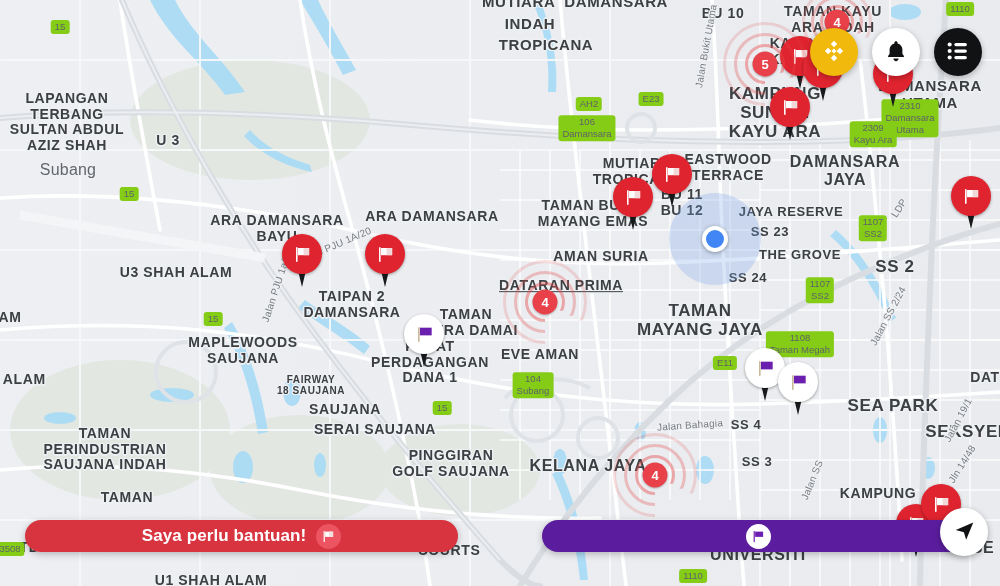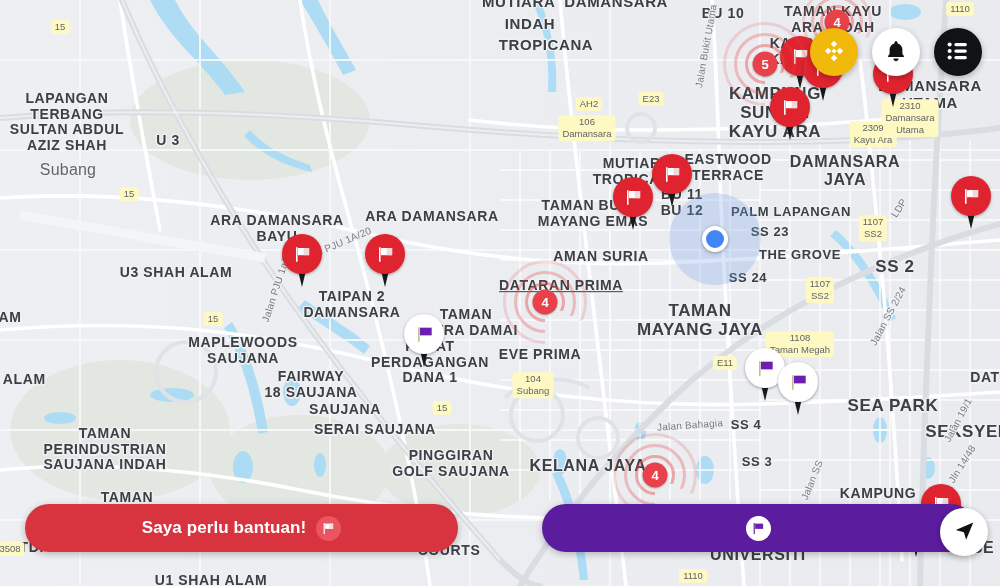--- a/index.html
+++ b/index.html
@@ -33,21 +33,21 @@
       -1px -1px #eef0f3, 1px -1px #eef0f3, -1px 1px #eef0f3, 1px 1px #eef0f3;
     transform:translate(-50%,-50%);
     line-height:1.12;
     pointer-events:none;
   }
   .lbl.sm{ font-size:11px; font-weight:400; color:#63666b; letter-spacing:.2px; }
   .lbl.rdname{ font-size:10px; font-weight:400; color:#7a7d82; letter-spacing:.2px; }
 
   .shield{
     position:absolute; transform:translate(-50%,-50%);
-    background:#fef9c3; color:#5f6368;
+    background:#84cc16; color:#5f6368;
     font-size:9.5px; border-radius:3px;
     padding:1px 4px; line-height:1.25; text-align:center;
     white-space:pre; font-weight:400;
     pointer-events:none;
   }
 
   
   .pin{
     position:absolute;
     transform:translate(-50%,-100%);
@@ -131,21 +131,21 @@
   .ctlbtn.white{ background:#ffffff; }
   .ctlbtn.black{ background:#111214; }
 
   
   #actions{
     position:absolute; left:0; right:0; bottom:34px;
     display:flex; justify-content:space-between;
     padding:0 25px; gap:18px; z-index:60;
   }
   .actbtn{
-    flex:1; height:48px; border-radius:26px; border:none;
+    flex:1; height:32px; border-radius:26px; border:none;
     display:flex; align-items:center; justify-content:center; gap:10px;
     color:#fff; font-size:17px; font-weight:700; letter-spacing:.1px;
     cursor:pointer;
     box-shadow:0 2px 7px rgba(0,0,0,.25);
     font-family:"Liberation Sans", sans-serif;
   }
   .actbtn.need{ background:#d83440; max-width:433px; }
   .actbtn.help{ background:#5b1d9e; max-width:433px; }
   .badge{
     width:25px;height:25px;border-radius:50%;
@@ -292,43 +292,43 @@
         <div class="lbl" style="left: 637px; top: 172px; font-size: 14px;">MUTIARA
 TROPICANA</div>
         <div class="lbl" style="left: 728px; top: 168px; font-size: 14px;">EASTWOOD
 TERRACE</div>
         <div class="lbl" style="left: 845px; top: 171px; font-size: 16px;">DAMANSARA
 JAYA</div>
         <div class="lbl" style="left: 593px; top: 214px; font-size: 14px;">TAMAN BUKIT
 MAYANG EMAS</div>
         <div class="lbl" style="left: 682px; top: 203px; font-size: 14px;">BU 11
 BU 12</div>
-        <div class="lbl" style="left: 791px; top: 212px; font-size: 13px;">PALM LAPANGAN</div>
+        <div class="lbl" style="left: 791px; top: 212px; font-size: 13px;">JAYA RESERVE</div>
         <div class="lbl" style="left: 770px; top: 232px; font-size: 13px;">SS 23</div>
         <div class="lbl" style="left: 800px; top: 255px; font-size: 13px;">THE GROVE</div>
         <div class="lbl" style="left: 895px; top: 267px; font-size: 17px;">SS 2</div>
         <div class="lbl" style="left: 176px; top: 273px; font-size: 14px;">U3 SHAH ALAM</div>
         <div class="lbl" style="left: 352px; top: 305px; font-size: 14px;">TAIPAN 2
 DAMANSARA</div>
         <div class="lbl" style="left: 601px; top: 257px; font-size: 14px;">AMAN SURIA</div>
         <div class="lbl" style="left: 748px; top: 278px; font-size: 13px;">SS 24</div>
         <div class="lbl" style="left: 561px; top: 286px; font-size: 14px; text-decoration: underline;">DATARAN PRIMA</div>
         <div class="lbl" style="left: 700px; top: 320px; font-size: 17px;">TAMAN
 MAYANG JAYA</div>
         <div class="lbl" style="left: 466px; top: 323px; font-size: 14px;">TAMAN
 PUTRA DAMAI</div>
         <div class="lbl" style="left: 243px; top: 351px; font-size: 14px;">MAPLEWOODS
 SAUJANA</div>
         <div class="lbl" style="left: 430px; top: 363px; font-size: 14px;">PUSAT
 PERDAGANGAN
 DANA 1</div>
-        <div class="lbl" style="left: 540px; top: 355px; font-size: 14px;">EVE PRIMA</div>
+        <div class="lbl" style="left: 540px; top: 355px; font-size: 14px;">EVE AMAN</div>
         <div class="lbl" style="left: 10px; top: 318px; font-size: 14px;">AM</div>
         <div class="lbl" style="left: 20px; top: 380px; font-size: 14px;">I ALAM</div>
-        <div class="lbl" style="left: 311px; top: 385px; font-size: 14px;">FAIRWAY
+        <div class="lbl" style="left: 311px; top: 385px; font-size: 10px;">FAIRWAY
 18 SAUJANA</div>
         <div class="lbl" style="left: 345px; top: 410px; font-size: 14px;">SAUJANA</div>
         <div class="lbl" style="left: 375px; top: 430px; font-size: 14px;">SERAI SAUJANA</div>
         <div class="lbl" style="left: 105px; top: 450px; font-size: 14px;">TAMAN
 PERINDUSTRIAN
 SAUJANA INDAH</div>
         <div class="lbl" style="left: 451px; top: 464px; font-size: 14px;">PINGGIRAN
 GOLF SAUJANA</div>
         <div class="lbl" style="left: 588px; top: 466px; font-size: 16px;">KELANA JAYA</div>
         <div class="lbl" style="left: 746px; top: 425px; font-size: 13px;">SS 4</div>

